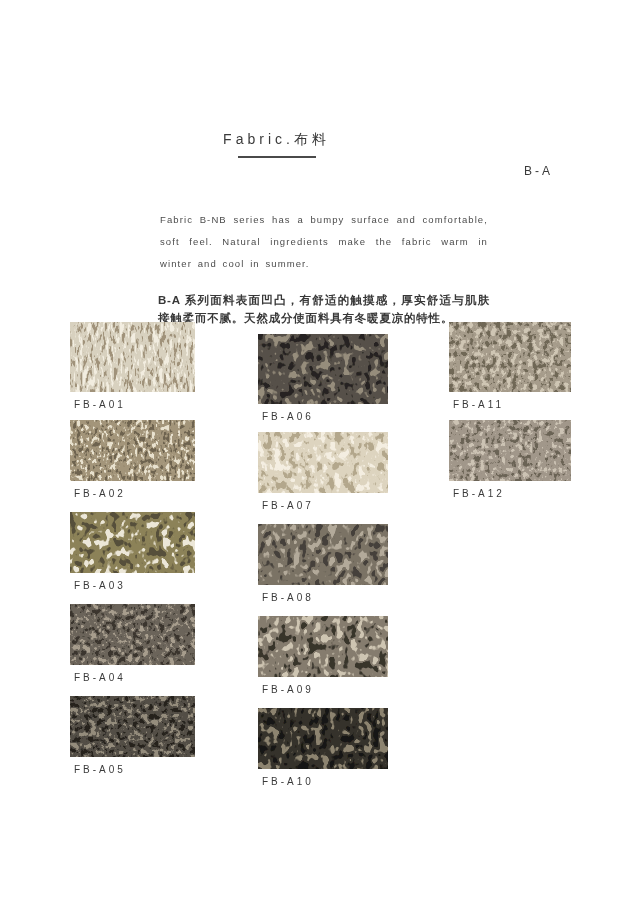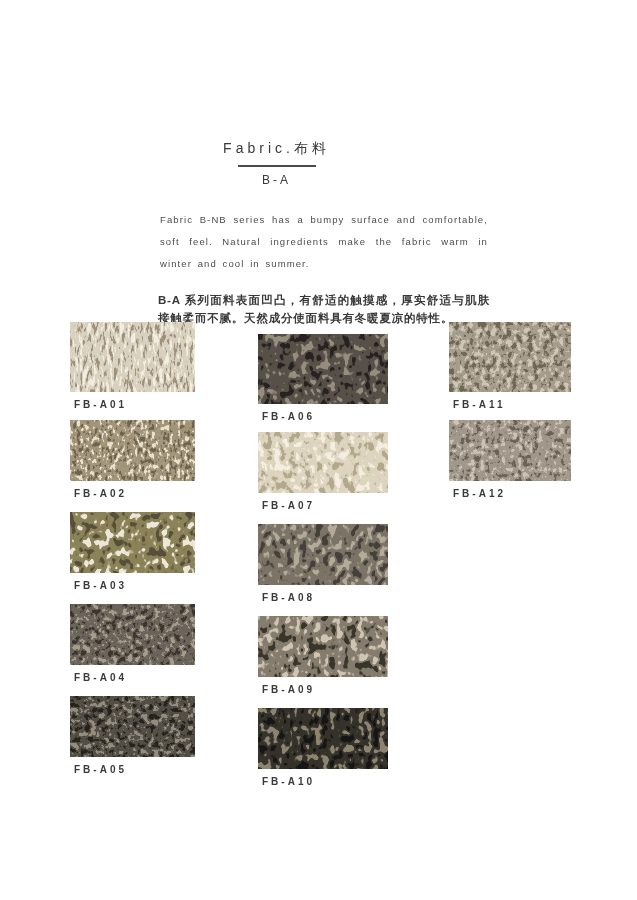--- a/index.html
+++ b/index.html
@@ -4,33 +4,33 @@
 <style>
   html,body { margin:0; padding:0; }
   body {
     width:637px; height:900px;
     background:#ffffff;
     font-family:"Liberation Sans", sans-serif;
     position:relative;
     overflow:hidden;
   }
   .header {
-    position:absolute; top:140px; left:0; width:553px;
+    position:absolute; top:131px; left:0; width:553px;
     text-align:center; color:#3d3d3d;
   }
   .title {
     font-size:14px; letter-spacing:4px; font-weight:400;
     color:#3a3a3a;
   }
   .divider {
     width:78px; height:2px; background:#4a4a4a;
     margin:7px auto 6px auto;
   }
   .series {
-    font-size:12px; letter-spacing:3px; color:#3a3a3a;
+    font-size:12px; letter-spacing:3px; color:#3a3a3a;text-align:right;
   }
   .para-en {
     position:absolute; top:199px; left:160px; width:328px;
     font-size:9.5px; line-height:22px;
     letter-spacing:1.1px; word-spacing:2px;
     color:#4c4c4c; text-align:justify;
   }
   .para-zh {
     position:absolute; top:248px; left:158px; width:332px;
     font-size:11.5px; line-height:17.5px;
@@ -43,21 +43,21 @@
   .swcol-2 { left:449px; width:122px; }
   .cell { margin:0 0 12px 0; }
   .swcol .cell:first-child { margin-bottom:9px; }
   .swatch {
     width:100%; height:61px; overflow:hidden; line-height:0;
   }
   .swcol .cell:first-child .swatch { height:70px; }
   .swatch svg { display:block; }
   .label {
     font-size:10px; letter-spacing:3px; color:#3a3a3a;
-    margin:7px 0 0 4px; height:12px; white-space:nowrap;font-weight:bold;
+    margin:7px 0 0 4px; height:12px; white-space:nowrap;
   }
 </style>
 </head>
 <body>
 
 <div class="header">
   <div class="title">Fabric.布料</div>
   <div class="divider"></div>
   <div class="series">B-A</div>
 </div>

